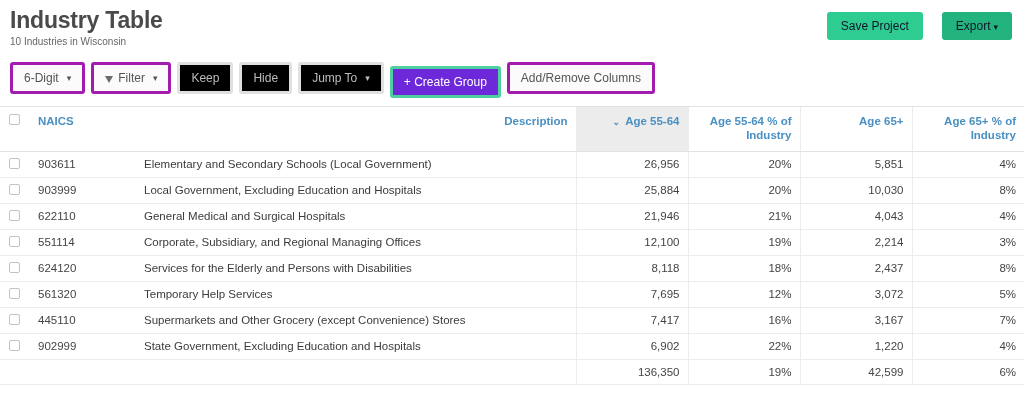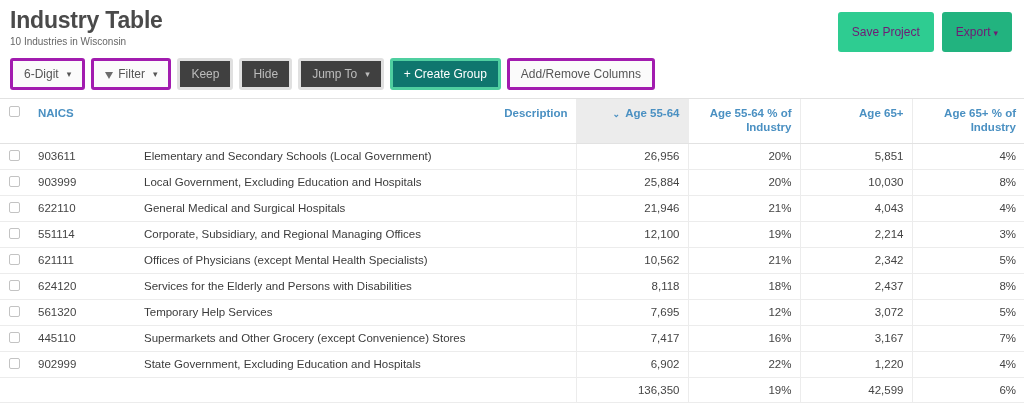--- a/index.html
+++ b/index.html
@@ -22,46 +22,46 @@
   .title-block { line-height: 1.1; }
   .page-title {
     font-size: 23px; font-weight: bold; color: #4a4a4a;
     letter-spacing: -0.2px;
   }
   .page-subtitle {
     font-size: 10px; color: #666; margin-top: 3px;
   }
   .header-actions { display: flex; gap: 8px; padding-top: 4px; }
   .btn-green {
-    background: #2ecc91; border: none; color: #701a75;
-    font-size: 12px; padding: 13px 14px; border-radius: 3px;
-    cursor: pointer; white-space: nowrap;
+    background: #2ecc91; border: none; color: #0f172a;
+    font-size: 12px; padding: 7px 14px; border-radius: 3px;
+    cursor: pointer; white-space: nowrap; margin-left: 11px;
   }
   .btn-green.dark { background: #22b37f; }
   .caret { font-size: 9px; margin-left: 3px; }
 
   
   .toolbar {
     display: flex; align-items: center; gap: 6px;
     padding: 6px 10px 8px 10px;
   }
   .tb-btn {
     background: #fbfbfb;
     border: 3px solid #a21caf;
     border-radius: 3px;
     font-size: 12px;
     color: #555;
     padding: 6px 11px;
     cursor: pointer;
     white-space: nowrap;
     display: inline-flex; align-items: center; gap: 5px;
   }
-  .tb-btn.disabled { color: #bcbcbc; background: #404040; border-color: #e0e0e0; }
+  .tb-btn.disabled { color: #bcbcbc; background: #000000; border-color: #e0e0e0; }
   .tb-btn.create {
-    background: #0f766e; border-color: #4fcfa0; color: #fff;
+    background: #6d28d9; border-color: #4fcfa0; color: #fff; margin-top: 8px;
   }
   .funnel {
     display: inline-block; width: 0; height: 0;
     border-left: 4px solid transparent; border-right: 4px solid transparent;
     border-top: 7px solid #6c6c6c; position: relative; top: 1px;
   }
 
   
   .table-wrap { width: 1024px; }
   table { border-collapse: collapse; width: 1024px; table-layout: fixed; }
@@ -207,29 +207,20 @@
             <td class="c-check"><span class="cb"></span></td>
             <td class="c-naics">551114</td>
             <td class="c-desc">Corporate, Subsidiary, and Regional Managing Offices</td>
             <td class="c-num col-divider">12,100</td>
             <td class="c-num col-divider">19%</td>
             <td class="c-num col-divider">2,214</td>
             <td class="c-num col-divider">3%</td>
           </tr>
           <tr>
             <td class="c-check"><span class="cb"></span></td>
-            <td class="c-naics">621111</td>
-            <td class="c-desc">Offices of Physicians (except Mental Health Specialists)</td>
-            <td class="c-num col-divider">10,562</td>
-            <td class="c-num col-divider">21%</td>
-            <td class="c-num col-divider">2,342</td>
-            <td class="c-num col-divider">5%</td>
-          </tr>
-          <tr>
-            <td class="c-check"><span class="cb"></span></td>
             <td class="c-naics">624120</td>
             <td class="c-desc">Services for the Elderly and Persons with Disabilities</td>
             <td class="c-num col-divider">8,118</td>
             <td class="c-num col-divider">18%</td>
             <td class="c-num col-divider">2,437</td>
             <td class="c-num col-divider">8%</td>
           </tr>
           <tr>
             <td class="c-check"><span class="cb"></span></td>
             <td class="c-naics">561320</td>

